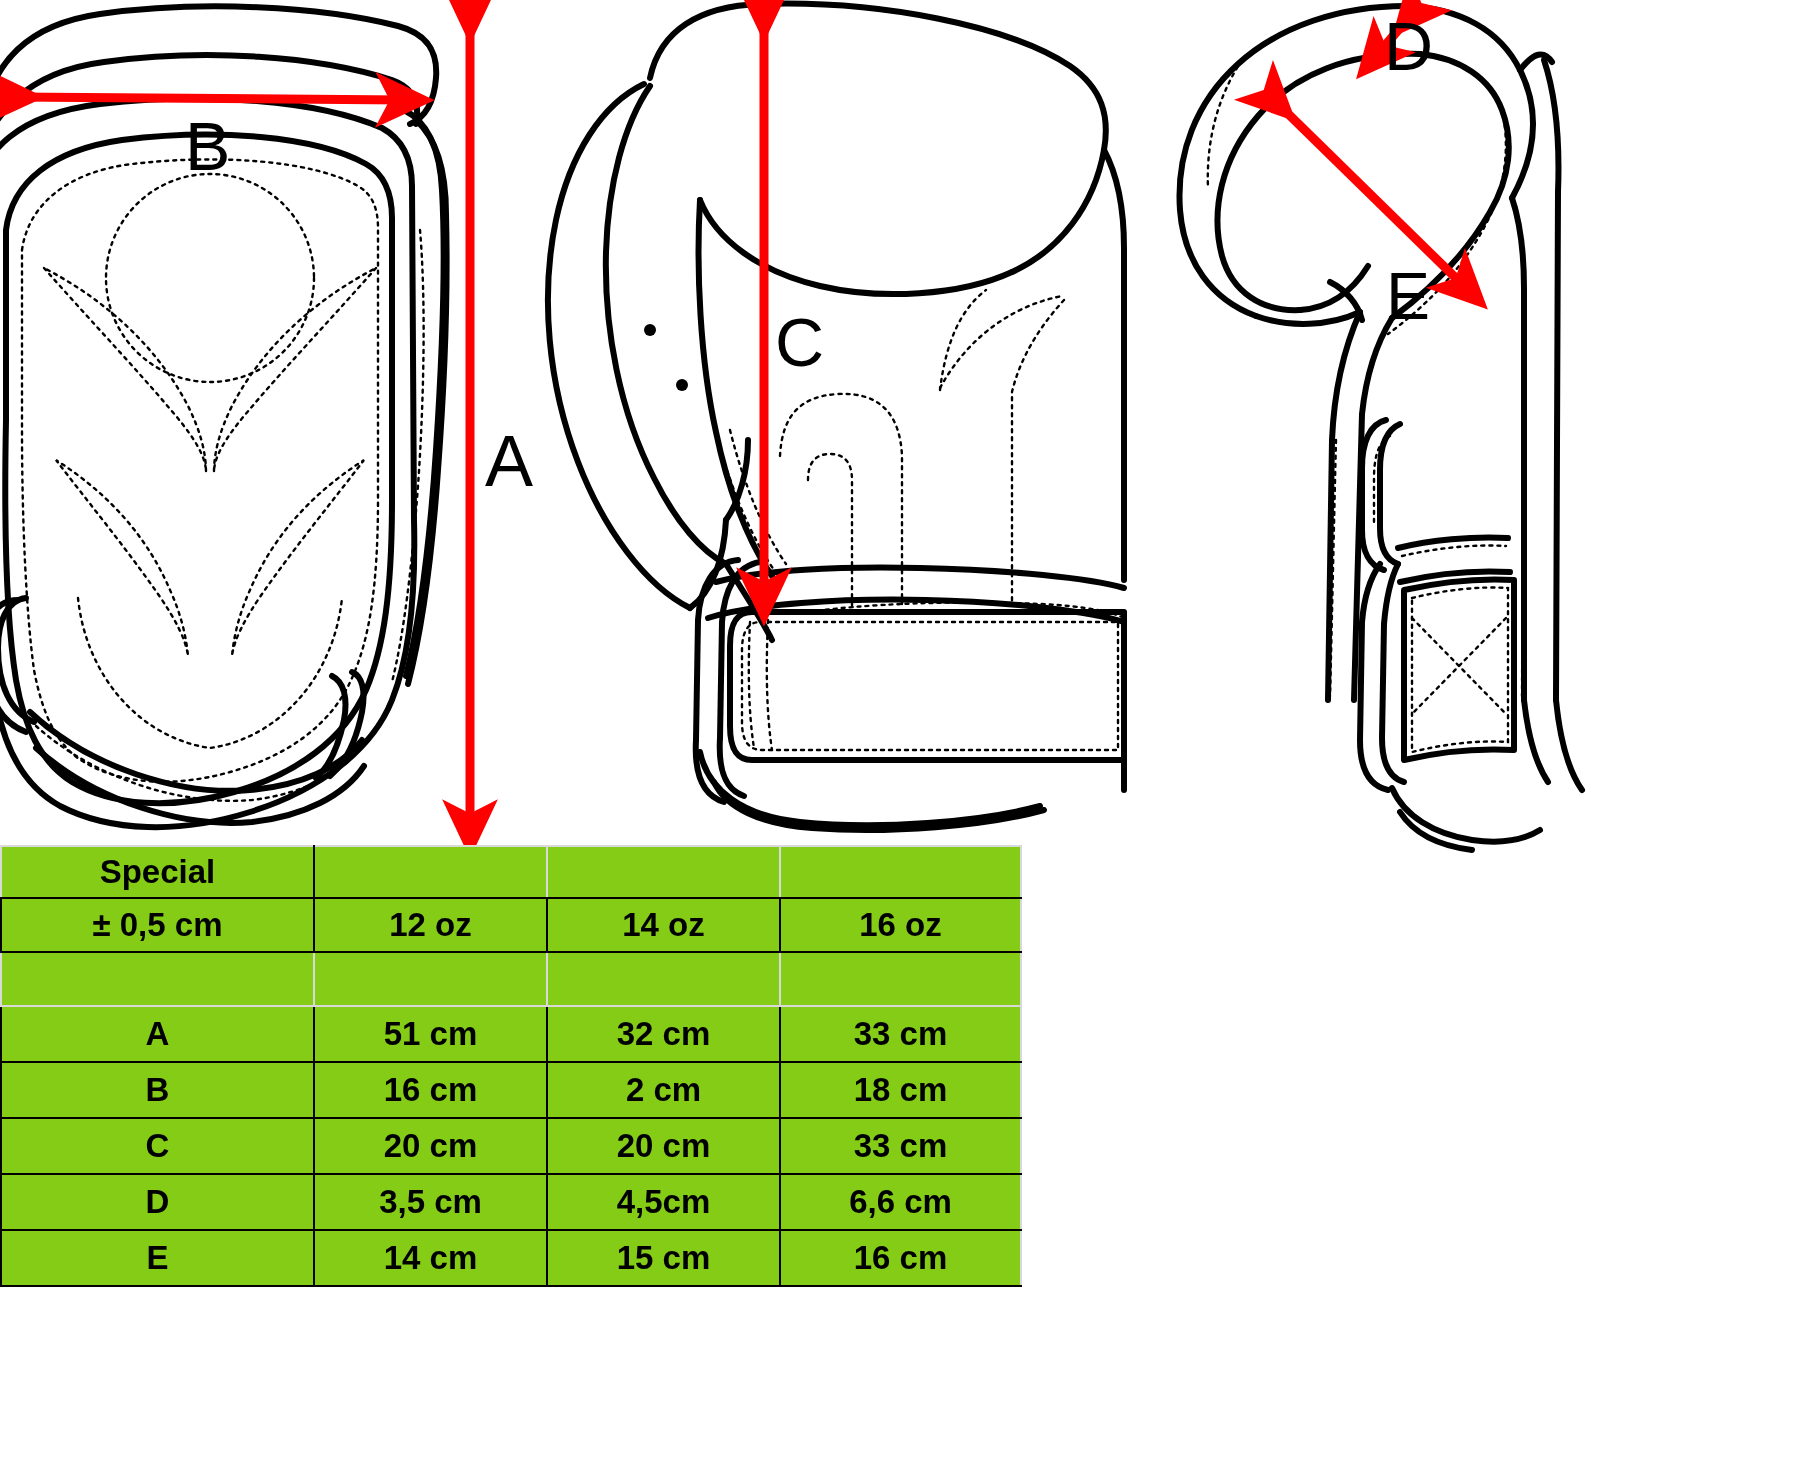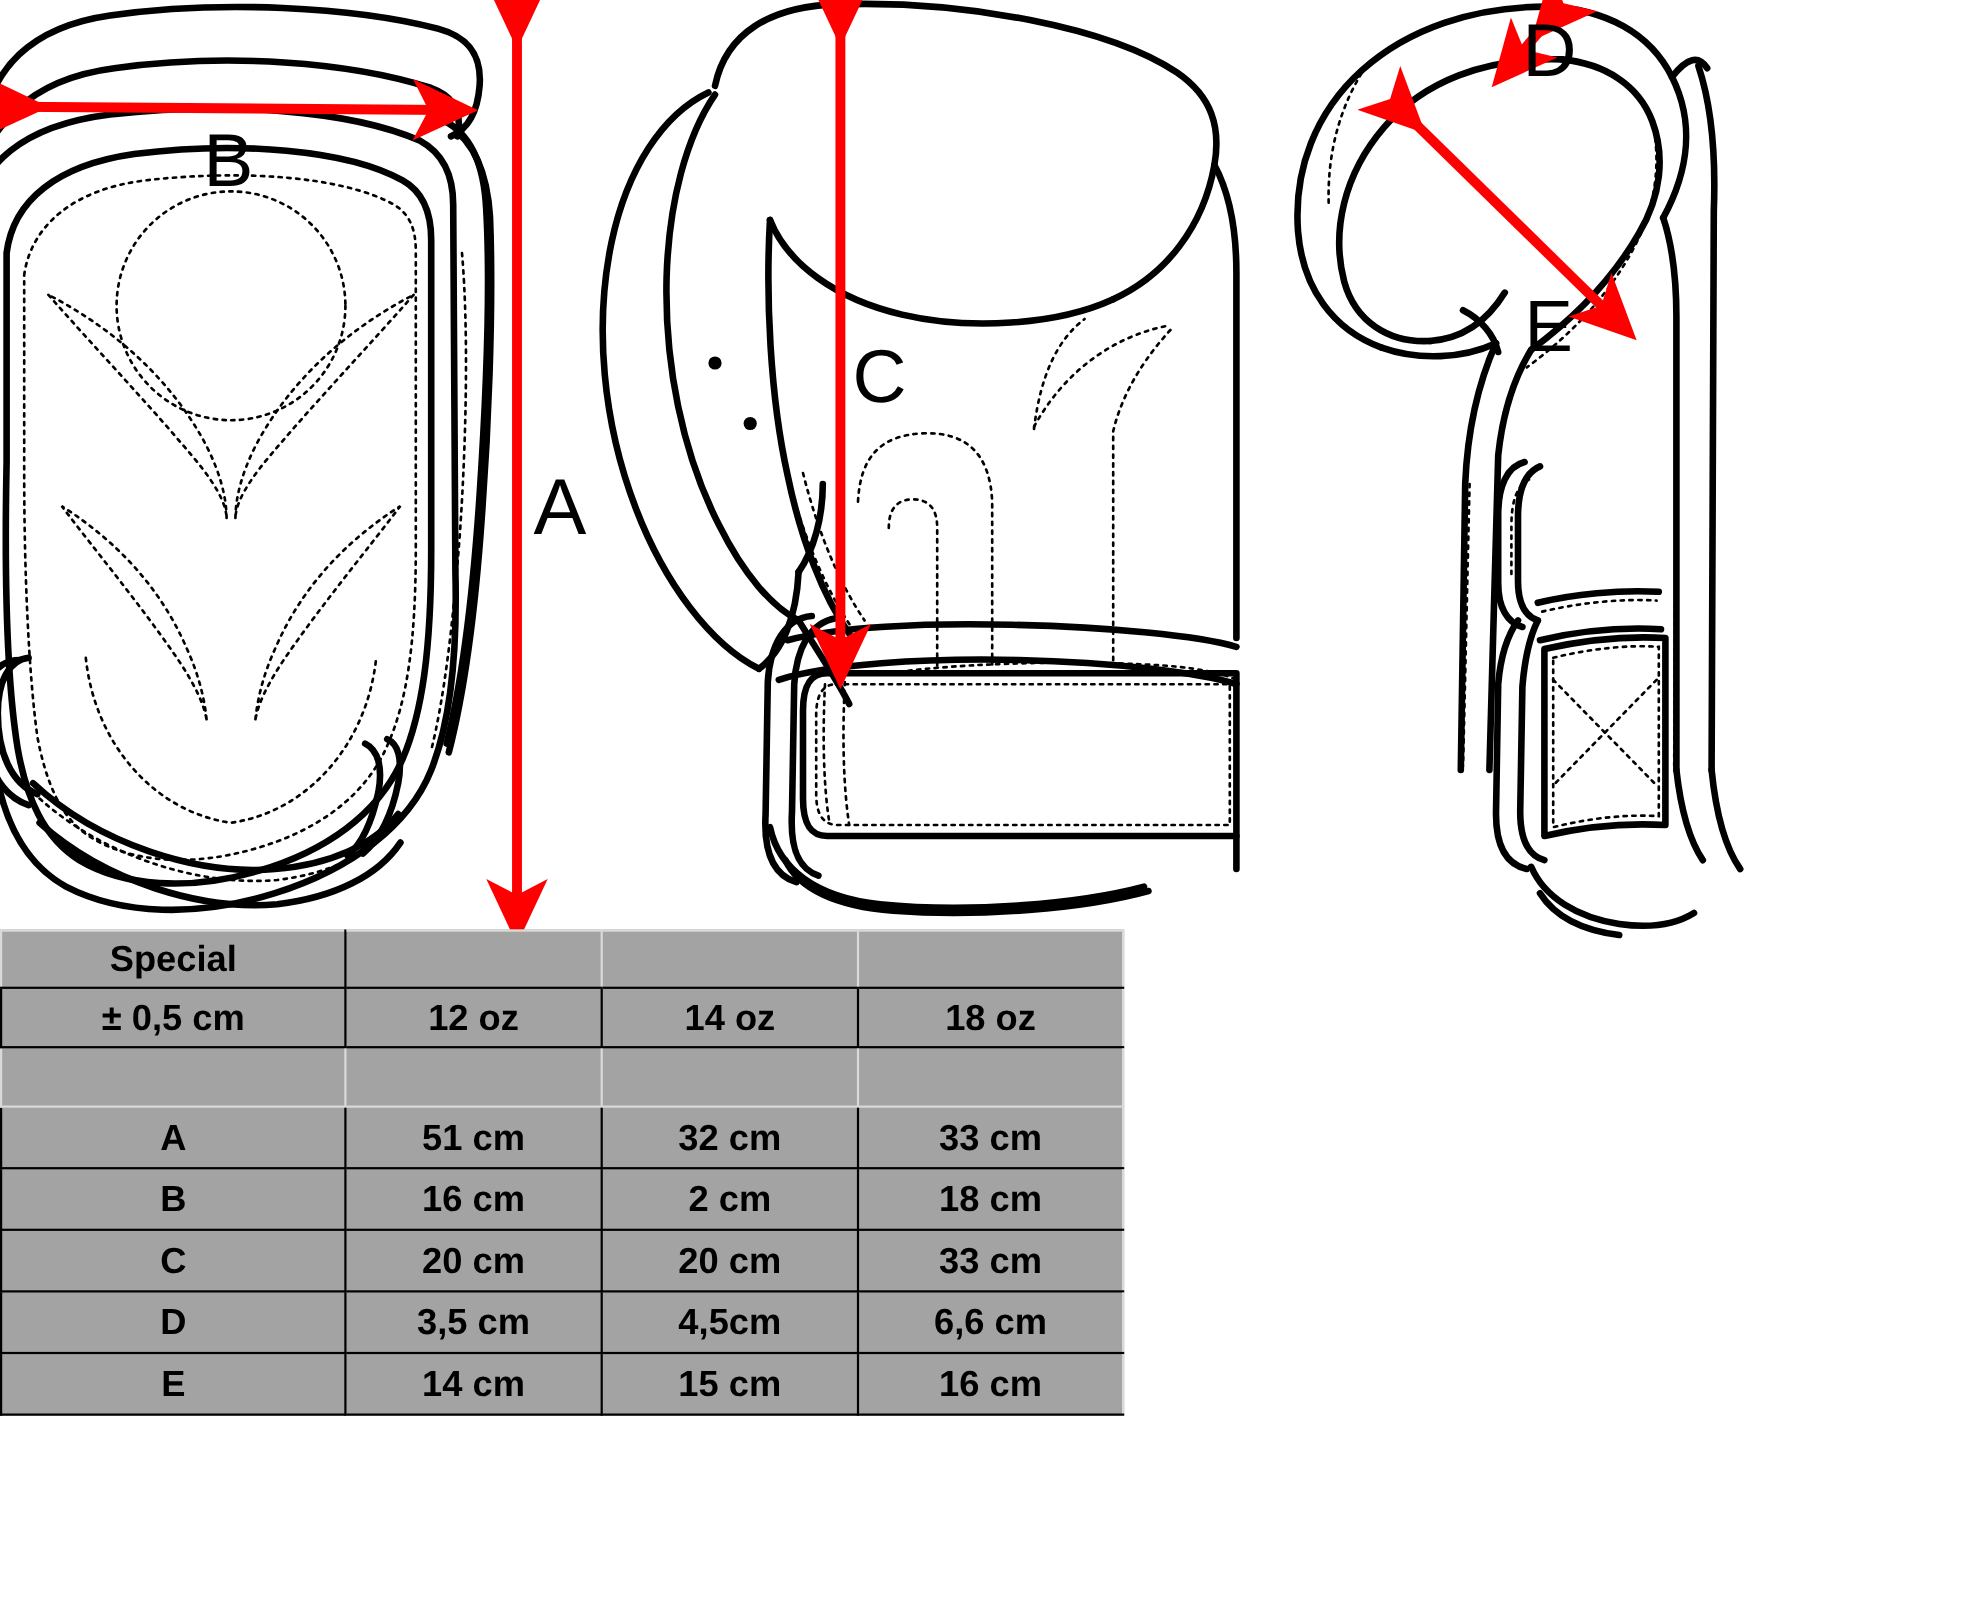--- a/index.html
+++ b/index.html
@@ -30,21 +30,21 @@
   #label-D{left:1384px;top:12px;font-size:68px;}
   #label-E{left:1386px;top:263px;font-size:66px;}
 
   
   .size-table{
     position:absolute;
     left:0; top:845px;
     width:1020px;
     border-collapse:collapse;
     table-layout:fixed;
-    background:#a3a3a3;
+    background:#84cc16;
   }
   .size-table col.c0{width:313px;}
   .size-table col.c1{width:233px;}
   .size-table col.c2{width:233px;}
   .size-table col.c3{width:241px;}
 
   .size-table td{
     border:2px solid #000;
     text-align:center;
     vertical-align:middle;
@@ -273,21 +273,21 @@
       <tr class="r-title">
         <td class="first">Special</td>
         <td class="blank"></td>
         <td class="blank"></td>
         <td class="blank lastcol"></td>
       </tr>
       <tr class="r-head">
         <td>± 0,5 cm</td>
         <td>12 oz</td>
         <td>14 oz</td>
-        <td class="lastcol">18 oz</td>
+        <td class="lastcol">16 oz</td>
       </tr>
       <tr class="r-spacer">
         <td class="first"></td>
         <td></td>
         <td></td>
         <td class="lastcol"></td>
       </tr>
 
       <tr class="r-data">
         <td>A</td>

